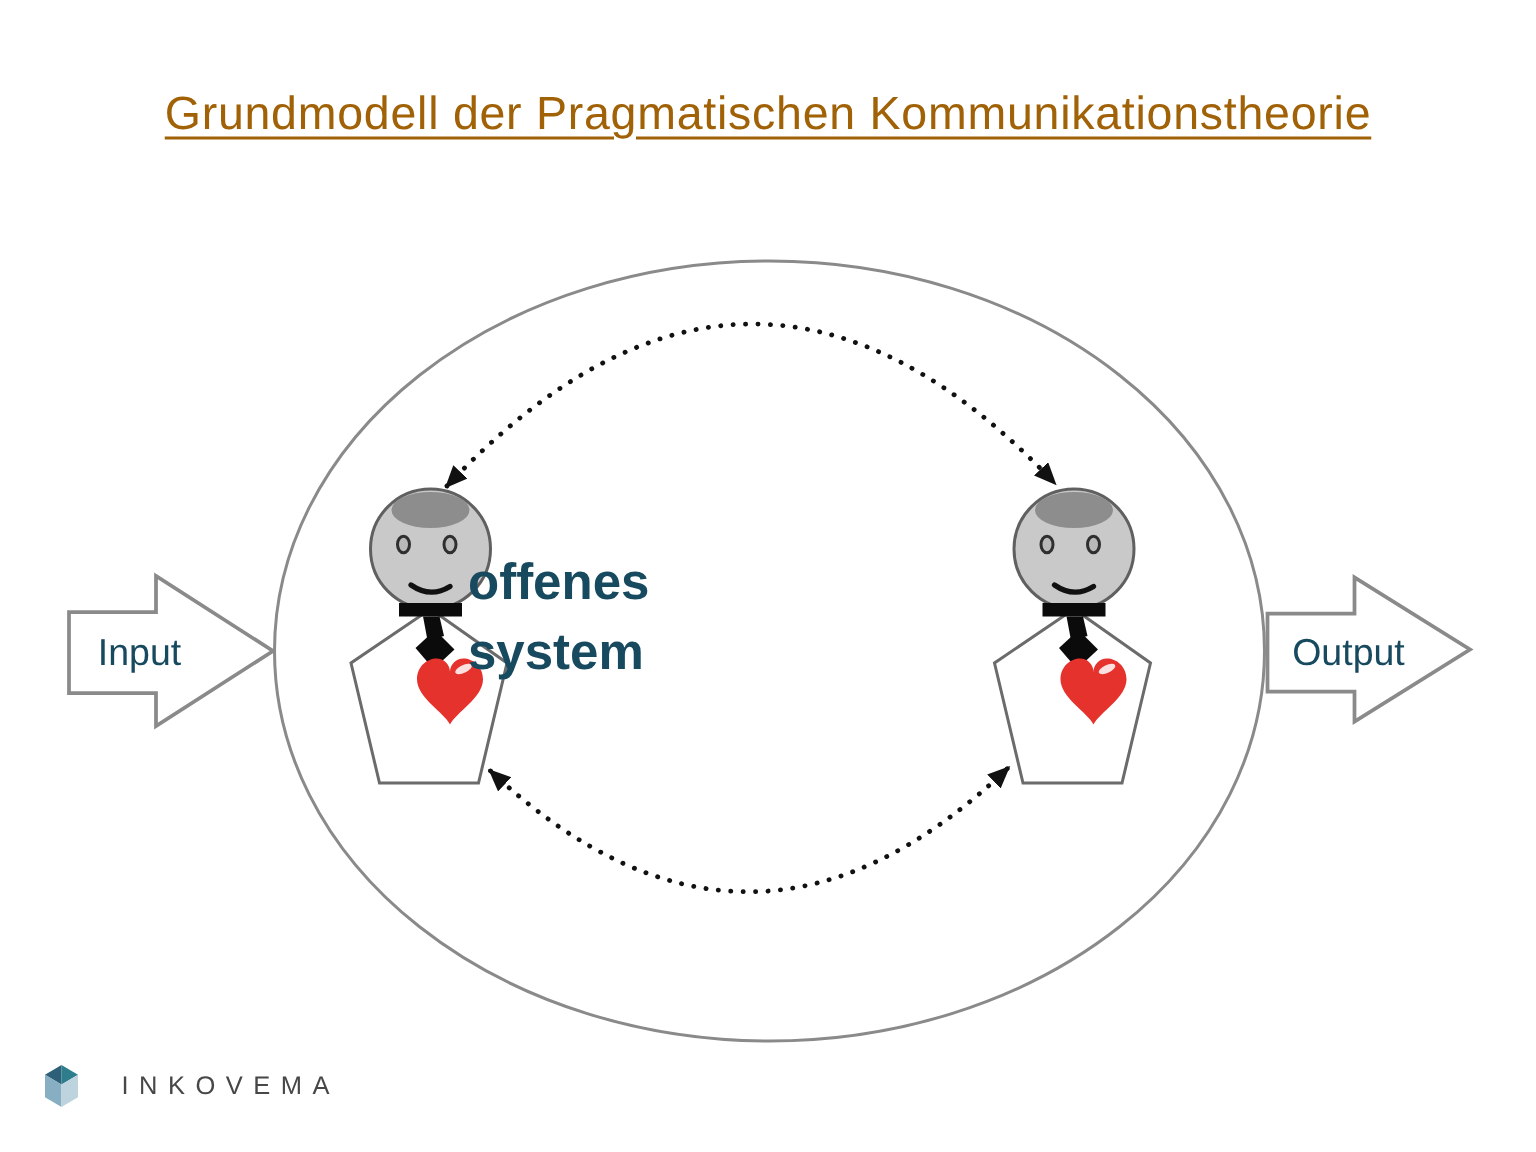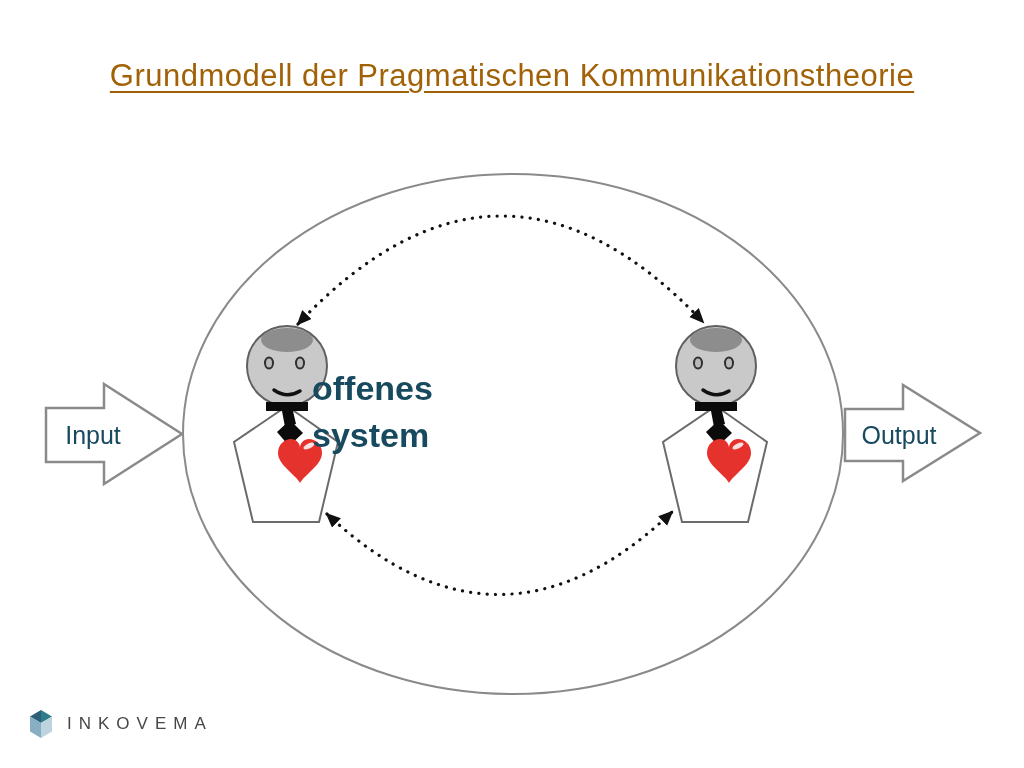--- a/index.html
+++ b/index.html
@@ -40,21 +40,21 @@
     text-align:center;
     font-size:25px;
     font-weight:500;
     color:#17495f;
   }
   .io-label.input{left:43px;}
   .io-label.output{left:849px;}
   .logo{
     position:absolute;
     left:29px;top:709px;
-    display:flex;align-items:center;gap:14px;
+    display:flex;align-items:center;gap:28px;
   }
   .logo-text{
     font-size:17px;
     font-weight:500;
     letter-spacing:7px;
     color:#474747;
   }
 </style>
 </head>
 <body>

